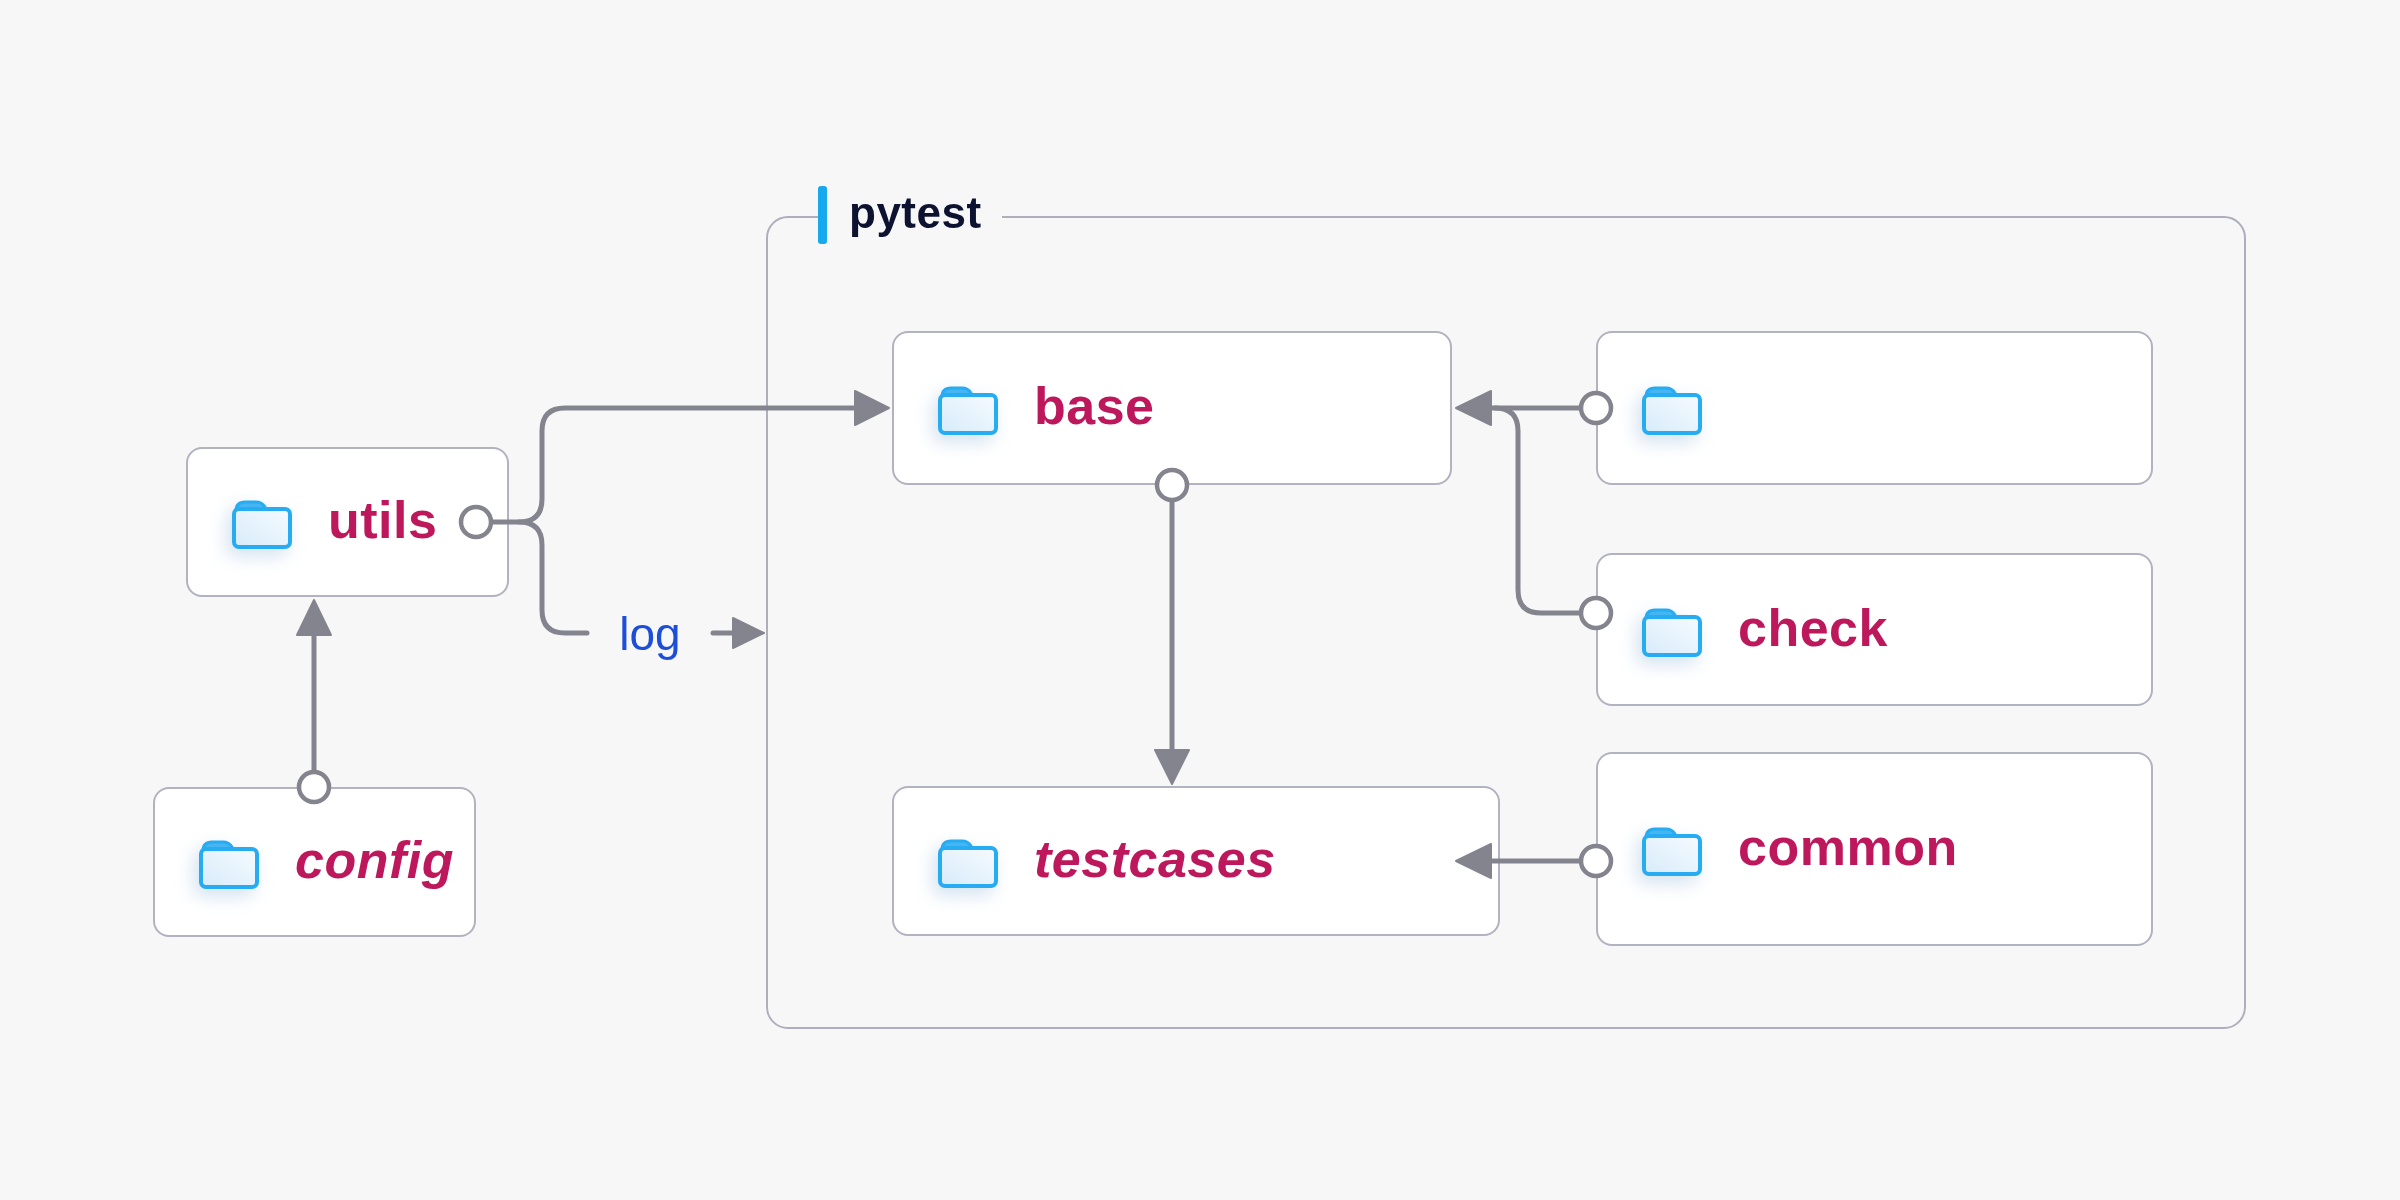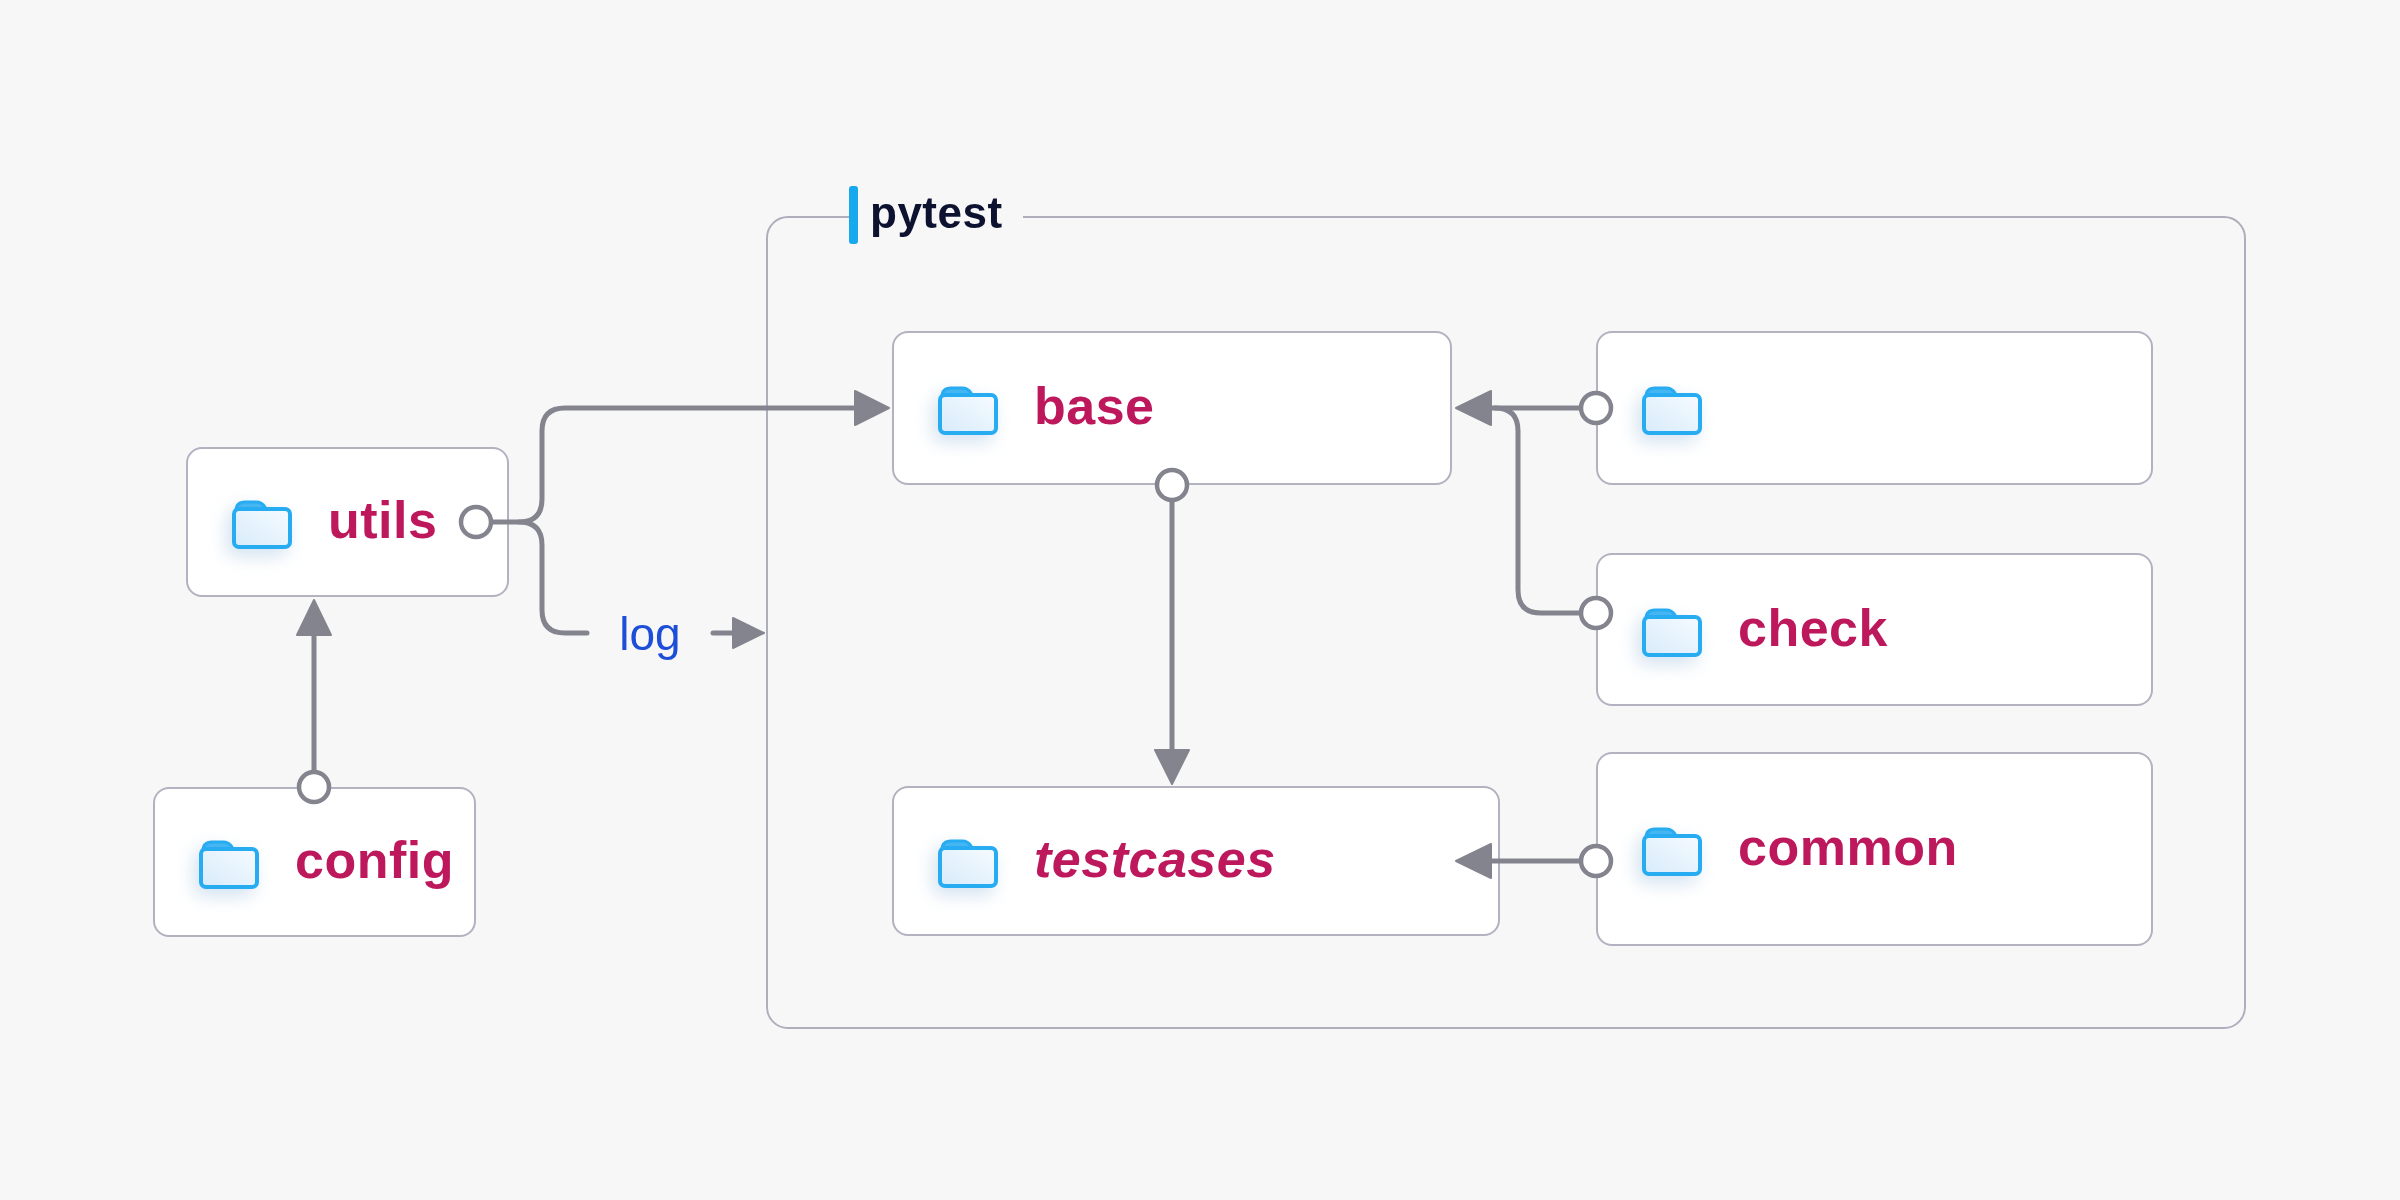--- a/index.html
+++ b/index.html
@@ -10,22 +10,22 @@
     position:relative;overflow:hidden;
   }
   
   .container-box{
     position:absolute;left:766px;top:216px;width:1480px;height:813px;
     border:2px solid #aeaebc;border-radius:22px;box-sizing:border-box;
     background:transparent;z-index:1;
   }
   .container-label{
     position:absolute;left:818px;top:185px;height:60px;
-    display:flex;align-items:center;gap:12px;
-    background:#f7f7f8;padding:0 20px 0 0;z-index:4;margin-left:31px;
+    display:flex;align-items:center;gap:22px;
+    background:#f7f7f8;padding:0 20px 0 0;z-index:4;
   }
   .accent-bar{width:9px;height:58px;border-radius:3px;background:#18a8ee;}
   .container-label-text{
     font-size:44px;font-weight:600;color:#0d1230;letter-spacing:.5px;line-height:1;
     padding-bottom:4px;
   }
   
   .node{
     position:absolute;background:#ffffff;
     border:2px solid #b2b2c0;border-radius:16px;
@@ -34,21 +34,21 @@
   }
   .node-label{
     font-size:52px;font-weight:600;color:#be185d;letter-spacing:.5px;
     white-space:nowrap;padding-bottom:4px;
   }
   .folder{
     flex:0 0 auto;
     filter:drop-shadow(-5px 7px 9px rgba(110,160,205,.30));
   }
   .n-utils    {left:153px; top:447px; width:323px;height:150px;margin-left:33px;}
-  .n-config   {left:153px; top:787px; width:323px;height:150px;}
+  .n-config   {left:153px; top:787px; width:323px;height:150px;font-style:italic;}
   .n-base     {left:892px; top:331px; width:560px;height:154px;}
   .n-testcases{left:892px; top:786px; width:608px;height:150px;font-style:italic;}
   .n-pymilvus {left:1596px;top:331px; width:557px;height:154px;}
   .n-check    {left:1596px;top:537px; width:557px;height:153px;margin-top:16px;}
   .n-common   {left:1596px;top:752px; width:557px;height:194px;}
   
   svg.overlay{position:absolute;left:0;top:0;z-index:5;pointer-events:none;}
   .edge{stroke:#84848f;stroke-width:5;fill:none;stroke-linecap:round;}
   .head{fill:#84848f;stroke:#84848f;stroke-width:2;stroke-linejoin:round;}
   .port{fill:#ffffff;stroke:#84848f;stroke-width:4.5;}

